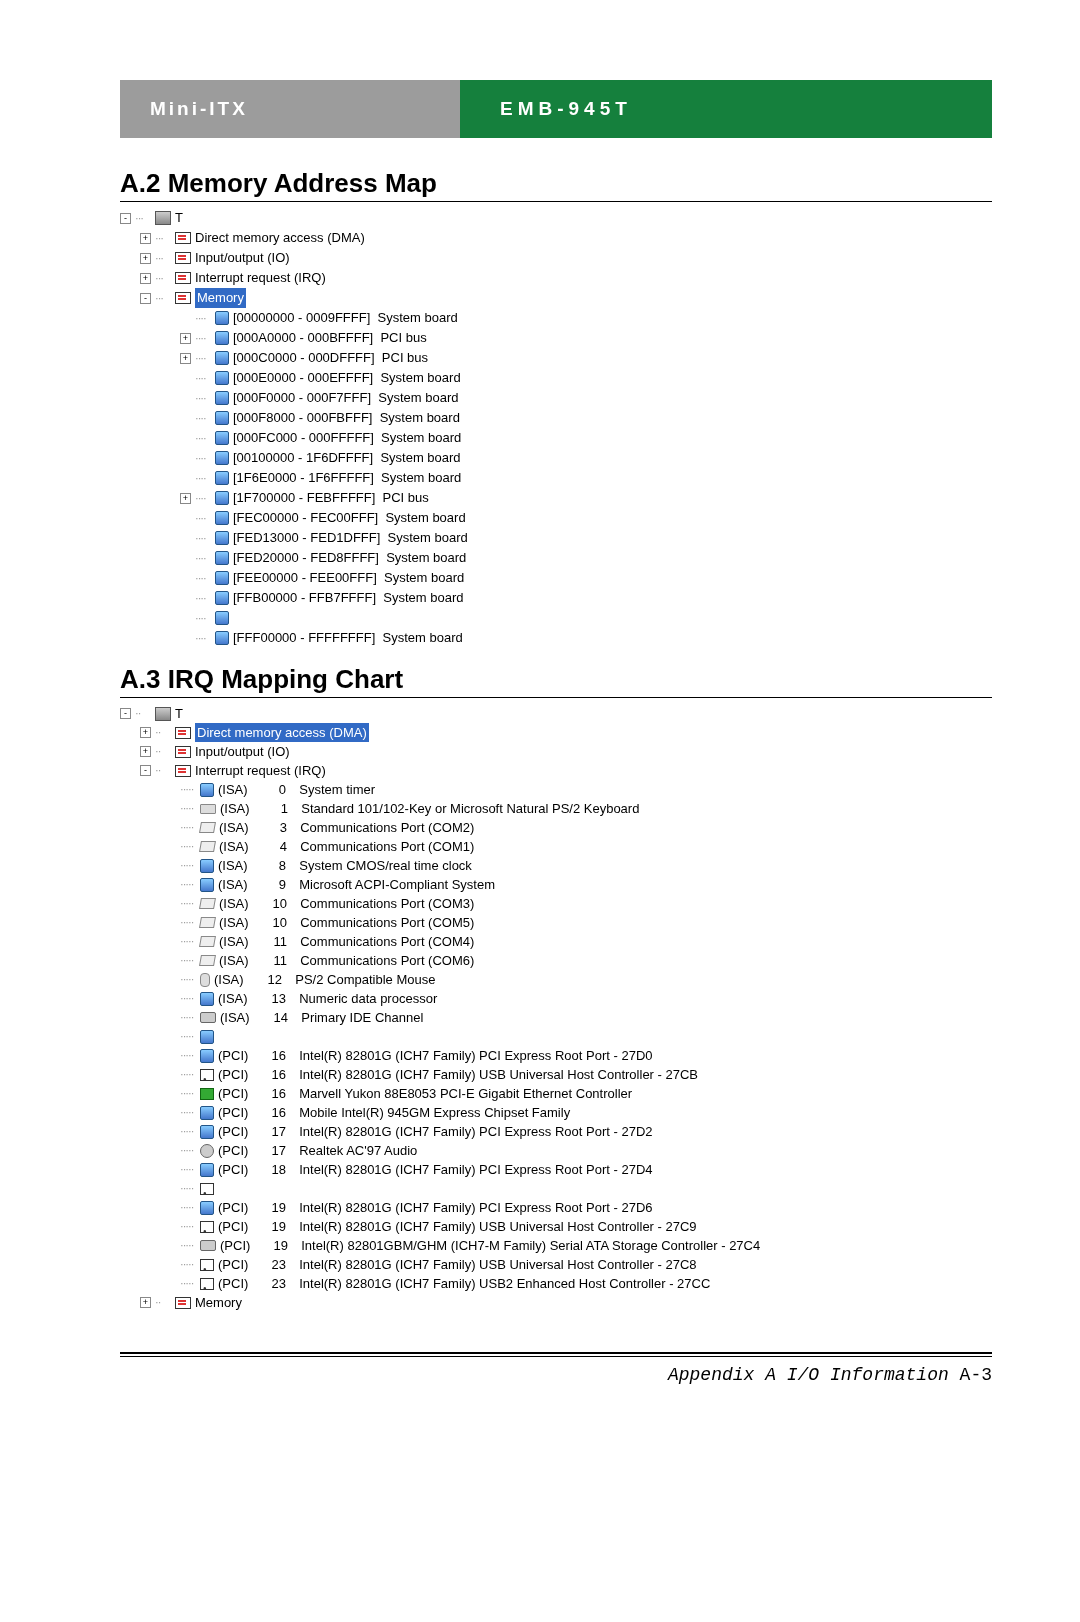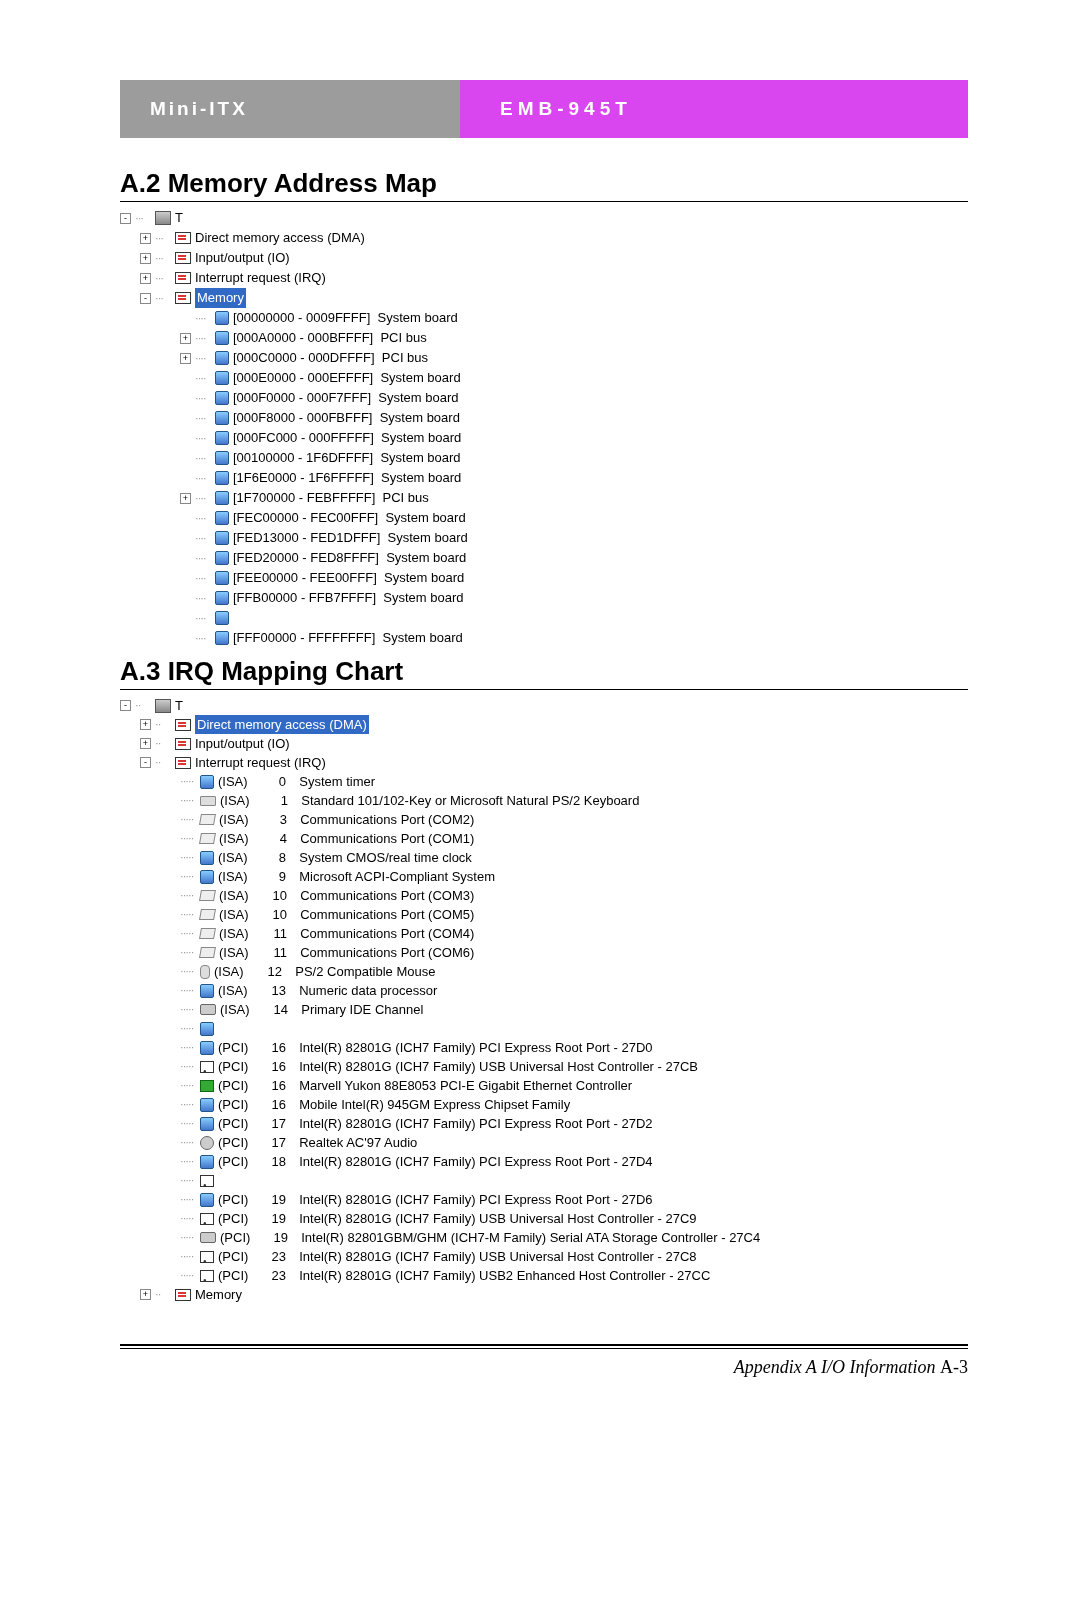--- a/index.html
+++ b/index.html
@@ -3,40 +3,40 @@
 <meta charset="utf-8">
 <style>
   body {
     margin: 0;
     padding: 0;
     background: #fff;
     font-family: Arial, Helvetica, sans-serif;
     width: 1080px;
   }
   .page {
-    padding: 80px 112px 60px 120px;
+    padding: 80px 88px 60px 120px;
   }
   .header-bar {
     display: flex;
     height: 58px;
     margin-bottom: 30px;
   }
   .header-left {
     background: #9c9c9c;
     color: #fff;
     font-weight: bold;
     letter-spacing: 3px;
     font-size: 19px;
     display: flex;
     align-items: center;
     padding-left: 30px;
     width: 310px;
   }
   .header-right {
-    background: #d946ef;
+    background: #15803d;
     color: #fff;
     font-weight: bold;
     letter-spacing: 5px;
     font-size: 19px;
     display: flex;
     align-items: center;
     padding-left: 40px;
     flex: 1;
   }
   h2.section {
@@ -132,21 +132,21 @@
   .label { }
   .footer-rule {
     margin-top: 40px;
     border: none;
     border-top: 2px solid #000;
     border-bottom: 1px solid #000;
     height: 2px;
   }
   .footer {
     text-align: right;
-    font-family: Liberation Serif, serif;
+    font-family: Liberation Mono, monospace;
     font-style: italic;
     font-size: 18px;
     margin-top: 6px;
   }
   .footer .pg { font-style: normal; }
   .tree2 .tree-row { line-height: 19px; }
   .col-bus { display:inline-block; width:42px; }
   .col-irq { display:inline-block; width:26px; text-align:right; padding-right:6px;}
 </style>
 </head>
@@ -289,21 +289,21 @@
         <span class="ico ico-chip"></span>
       </div>
       <div class="tree-row indent2">
         <span class="no-expander"></span>
         <span class="dots">····</span>
         <span class="ico ico-chip"></span>
         <span class="label">[FFF00000 - FFFFFFFF]&nbsp;&nbsp;System board</span>
       </div>
     </div>
 
-  <h2 class="section" style="margin-top:8px">A.3 IRQ Mapping Chart</h2>
+  <h2 class="section" style="margin-top:16px">A.3 IRQ Mapping Chart</h2>
   <hr class="sec-rule">
 
   <div class="tree tree2" id="tree2">
       <div class="tree-row indent0">
         <span class="expander">-</span>
         <span class="dots">··</span>
         <span class="ico ico-computer"></span>
         <span class="label">T</span>
       </div>
       <div class="tree-row indent1">

